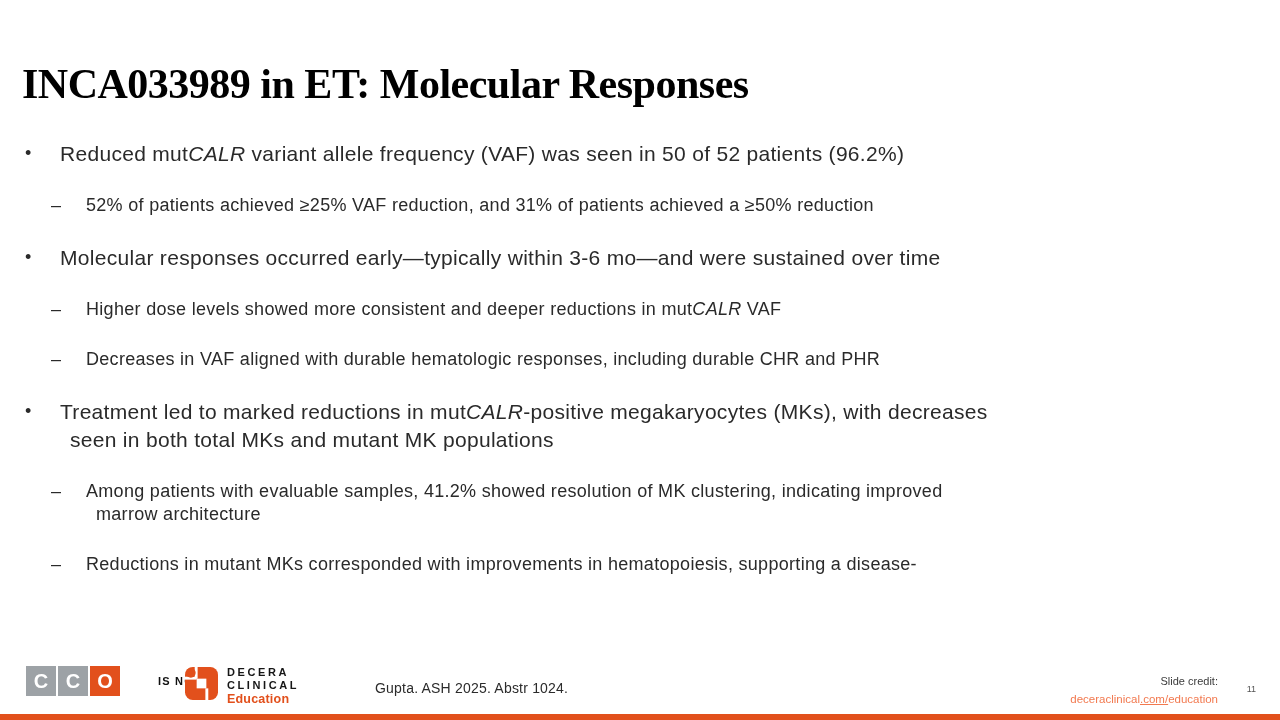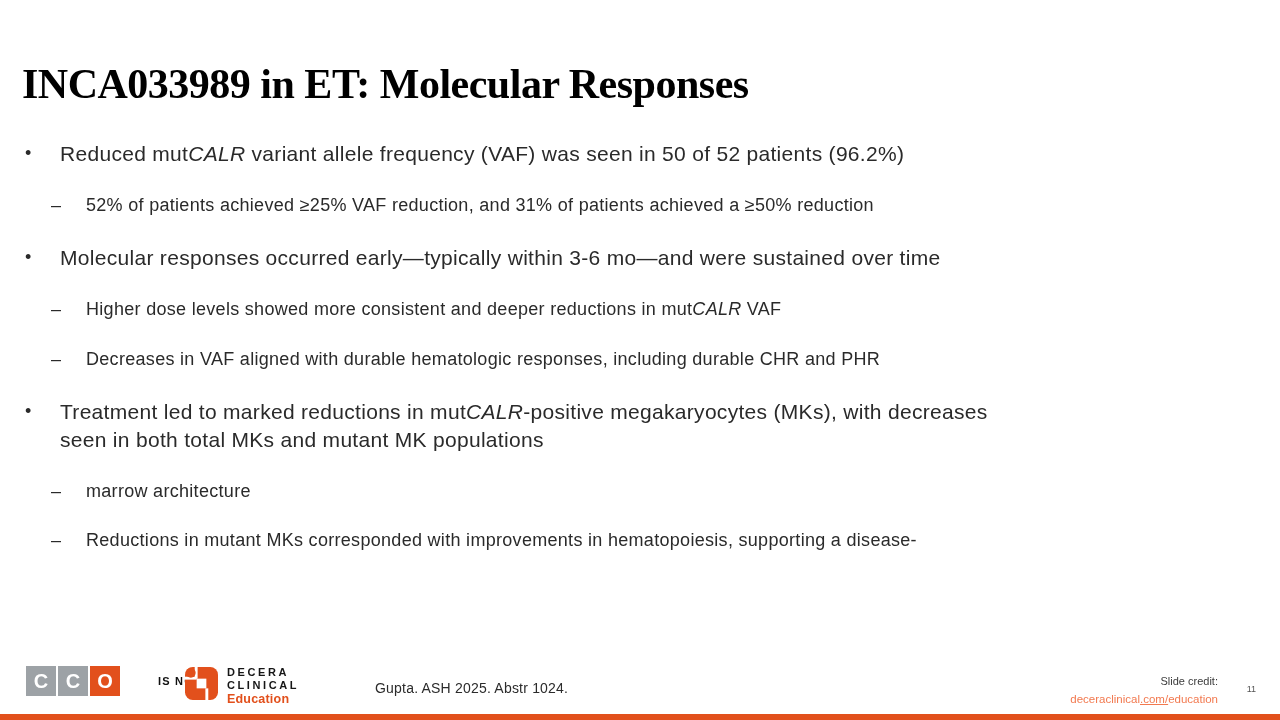--- a/index.html
+++ b/index.html
@@ -42,21 +42,21 @@
   }
   .bullet.l1{font-size:21px;}
   .bullet.l2{font-size:18px;margin-left:26px;}
   .bullet .marker{
     flex:0 0 38px;
     text-align:left;
     padding-left:3px;
   }
   .bullet.l1 .marker{font-size:18px;padding-top:2px;}
   .bullet .text{flex:1 1 auto;}
-  .bullet .text .line2{display:block;}
+  .bullet .text .line2{display:block;margin-left:10px;}
   .bullet .text i{font-style:italic;text-align:center;}
 
   
   .footer{position:absolute;left:0;top:0;width:1280px;height:720px;pointer-events:none;}
   .footer > *{pointer-events:auto;}
   .cco-logo{
     position:absolute;left:26px;top:666px;
     display:flex;gap:2px;
   }
   .cco-square{
@@ -141,21 +141,21 @@
     <span class="text"><span>Decreases in VAF aligned with durable hematologic responses, including durable CHR and PHR</span><i></i><span></span><span class="line2"></span></span>
   </div>
 
   <div class="bullet l1">
     <span class="marker">•</span>
     <span class="text"><span>Treatment led to marked reductions in mut</span><i>CALR</i><span>-positive megakaryocytes (MKs), with decreases</span><span class="line2">seen in both total MKs and mutant MK populations</span></span>
   </div>
 
   <div class="bullet l2">
     <span class="marker">–</span>
-    <span class="text"><i></i><span></span><span class="line2">marrow architecture</span></span>
+    <span class="text"><span>Among patients with evaluable samples, 41.2% showed resolution of MK clustering, indicating improved</span><i></i><span></span><span class="line2">marrow architecture</span></span>
   </div>
 
   <div class="bullet l2">
     <span class="marker">–</span>
     <span class="text"><span>Reductions in mutant MKs corresponded with improvements in hematopoiesis, supporting a disease-</span><i></i><span></span></span>
   </div>
 
 </div>
 
 <div class="footer">

